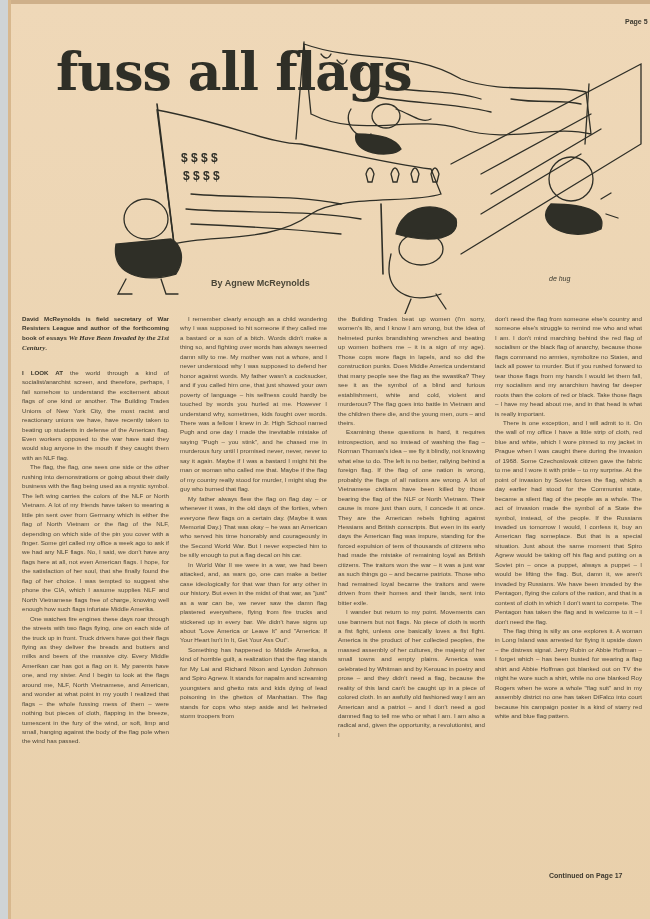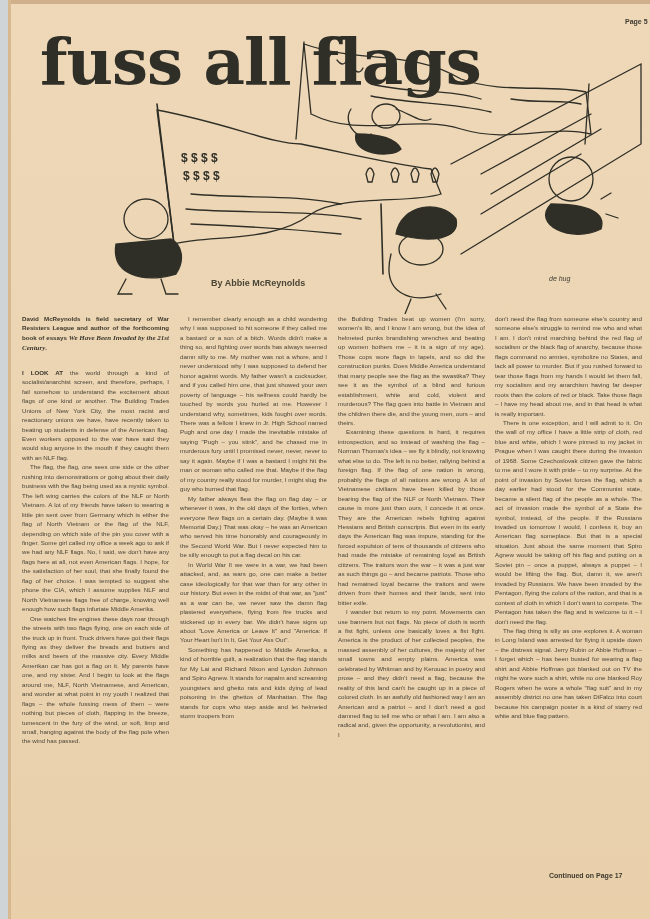--- a/index.html
+++ b/index.html
@@ -13,23 +13,23 @@
     .edge-left2 { position:absolute; left:8px; top:0; width:3px; height:919px; background:#d8b88e; }
     .top-strip { position:absolute; left:0; top:0; width:650px; height:4px; background:#cfb08a; }
     .page {
       position:absolute; left:11px; top:4px; width:639px; height:915px;
       background:linear-gradient(180deg,#efd8b8 0%,#ecd5b3 40%,#e9d0ab 100%);
     }
     .page-num {
       position:absolute; left:614px; top:14px; font-size:7px; font-weight:bold; color:#3d3a30;
     }
     .headline {
-      position:absolute; left:29px; top:26px; margin:0;
+      position:absolute; left:29px; top:26px; margin:16px;
       font-family:"DejaVu Serif", serif; font-weight:bold;
-      font-size:64px; letter-spacing:-1px; line-height:1; color:#2f2f27;
+      font-size:52px; letter-spacing:-1px; line-height:1; color:#2f2f27;
     }
     .illus { position:absolute; left:0; top:0; }
     .byline {
       position:absolute; left:200px; top:274px;
       font-size:9px; font-weight:bold; color:#4a4637;
     }
     .signature { position:absolute; left:538px; top:271px; font-size:7px; font-style:italic; color:#3a3a30; }
     .col {
       position:absolute; top:310px; width:147px;
       font-size:6.2px; line-height:9.45px; color:#4a4538;
@@ -101,21 +101,21 @@
       <path d="M385 105 C400 110 410 120 420 115"></path>
     </g>
 
     <g>
       <ellipse cx="560" cy="175" rx="22" ry="22"></ellipse>
       <path d="M540 200 C520 220 560 240 590 225 C595 210 580 200 540 200 Z" fill="#2f2f27"></path>
       <path d="M590 195 l10 -6 M595 210 l12 4"></path>
     </g>
   </svg>
 
-  <div class="byline">By Abbie McReynolds</div>
+  <div class="byline">By Agnew McReynolds</div>
   <div class="signature">de hug</div>
 
   <div class="col" style="left:11px;">
     <p class="bio"><span>David McReynolds is field secretary of War Resisters League and author of the forthcoming book of essays </span><i>We Have Been Invaded by the 21st Century</i><span>.</span></p>
     <div class="gap"></div>
     <p class="noind"><span class="lead">I LOOK AT</span><span> the world through a kind of socialist/anarchist screen, and therefore, perhaps, I fail somehow to understand the excitement about flags of one kind or another. The Building Trades Unions of New York City, the most racist and reactionary unions we have, have recently taken to beating up students in defense of the American flag. Even workers opposed to the war have said they would slug anyone in the mouth if they caught them with an NLF flag.</span></p>
     <p>The flag, the flag, one sees one side or the other rushing into demonstrations or going about their daily business with the flag being used as a mystic symbol. The left wing carries the colors of the NLF or North Vietnam. A lot of my friends have taken to wearing a little pin sent over from Germany which is either the flag of North Vietnam or the flag of the NLF, depending on which side of the pin you cover with a finger. Some girl called my office a week ago to ask if we had any NLF flags. No, I said, we don't have any flags here at all, not even American flags. I hope, for the satisfaction of her soul, that she finally found the flag of her choice. I was tempted to suggest she phone the CIA, which I assume supplies NLF and North Vietnamese flags free of charge, knowing well enough how such flags infuriate Middle Amerika.</p>
     <p>One watches fire engines these days roar through the streets with two flags flying, one on each side of the truck up in front. Truck drivers have got their flags flying as they deliver the breads and butters and milks and beers of the massive city. Every Middle Amerikan car has got a flag on it. My parents have one, and my sister. And I begin to look at the flags around me, NLF, North Vietnamese, and American, and wonder at what point in my youth I realized that flags – the whole fussing mess of them – were nothing but pieces of cloth, flapping in the breeze, tumescent in the fury of the wind, or soft, limp and small, hanging against the body of the flag pole when the wind has passed.</p>
   </div>
 

